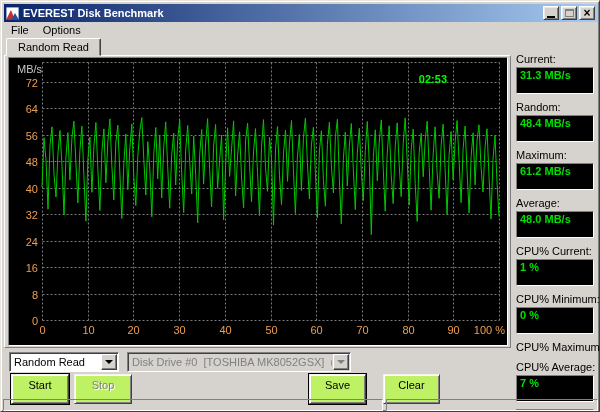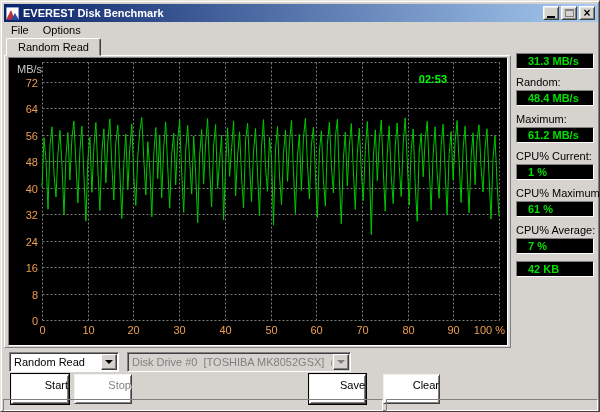--- a/index.html
+++ b/index.html
@@ -28,36 +28,36 @@
   .page{position:absolute;left:3px;top:54px;width:507px;height:293px;
     border:1px solid;border-color:#FFFFFF #808080 #808080 #FFFFFF;}
   .chart{position:absolute;left:3px;top:1px;width:500px;height:289px;background:#000;
     border:1px solid;border-color:#808080 #FFFFFF #FFFFFF #808080;}
   .chart svg{display:block;}
   .chart text{font-family:"Liberation Sans",sans-serif;font-size:11px;}
   .sidebar{position:absolute;left:515px;top:52px;width:78px;}
   .stat{margin-bottom:7px;}
   .stat.gap{margin-top:2px;}
   .stat .lbl{height:13px;white-space:nowrap;margin-bottom:1px;}
-  .stat .val{height:16px;background:#000;color:#00E000;font-weight:bold;line-height:15px;
-    padding-left:11px;border:1px solid;border-color:#808080 #FFFFFF #FFFFFF #808080;white-space:nowrap;}
+  .stat .val{height:27px;background:#000;color:#00E000;font-weight:bold;line-height:15px;
+    padding-left:3px;border:1px solid;border-color:#808080 #FFFFFF #FFFFFF #808080;white-space:nowrap;}
   .combo{position:absolute;top:351px;height:20px;background:#fff;
     border:1px solid;border-color:#808080 #FFFFFF #FFFFFF #808080;
     box-shadow:inset 1px 1px 0 #404040;}
   .combo .text{position:absolute;left:4px;top:2px;right:18px;line-height:15px;
     white-space:pre;overflow:hidden;}
   .combo .arrowbtn{position:absolute;right:1px;top:1px;bottom:1px;width:16px;background:#D6D3CE;
     border:1px solid;border-color:#FFFFFF #404040 #404040 #FFFFFF;
     box-shadow:inset -1px -1px 0 #808080;display:flex;align-items:center;justify-content:center;}
   .arrow-down{width:0;height:0;border-left:4px solid transparent;border-right:4px solid transparent;
     border-top:4px solid #000;}
   .combo.disabled{background:#D6D3CE;}
   .combo.disabled .text{color:#808080;}
   .combo.disabled .arrow-down{border-top-color:#808080;}
-  .btn{position:absolute;top:373px;width:58px;height:30px;background:#ffffff;text-align:right;
+  .btn{position:absolute;top:373px;width:58px;height:30px;background:#bef264;text-align:center;
     line-height:20px;border:1px solid;border-color:#F4F2EE #404040 #404040 #F4F2EE;
     box-shadow:inset 1px 1px 0 #FFFFFF, inset -1px -1px 0 #808080;}
   .btn.default{box-shadow:0 0 0 1px #000, inset 1px 1px 0 #FFFFFF, inset -1px -1px 0 #808080;}
   .btn.disabled{color:#808080;text-shadow:1px 1px 0 #FFFFFF;}
   .statusbar-panel{position:absolute;top:398px;height:12px;
     border:1px solid;border-color:#808080 #FFFFFF #FFFFFF #808080;}
 </style>
 </head>
 <body>
 
@@ -141,37 +141,45 @@
           <text x="496" y="276" fill="#EE9E52" text-anchor="end">100 %</text>
           <text x="8" y="15" fill="#C8C8C8">MB/s</text>
           <text x="438" y="25" fill="#00FF00" text-anchor="end" font-weight="bold" font-size="13">02:53</text>
           <polyline points="33.0,129.0 35.0,79.7 37.0,102.2 39.0,151.2 41.0,87.4 43.0,68.8 45.0,116.1 47.0,139.0 49.0,94.6 51.0,72.5 53.0,108.2 55.0,156.8 56.9,99.3 58.9,74.5 60.9,122.1 62.9,80.4 64.9,63.2 66.9,104.9 68.9,144.9 70.9,92.6 72.9,68.2 74.9,117.5 76.9,163.1 78.9,100.6 80.9,79.1 82.9,134.3 84.9,88.7 86.9,64.5 88.9,112.5 90.9,152.5 92.9,93.6 94.9,70.8 96.9,124.7 98.9,82.7 100.9,60.9 102.8,106.9 104.8,141.9 106.8,85.0 108.8,67.2 110.8,113.8 112.8,160.5 114.8,106.2 116.8,76.1 118.8,131.7 120.8,91.0 122.8,65.9 124.8,119.1 126.8,147.6 128.8,98.3 130.8,73.1 132.8,59.6 134.8,101.2 136.8,137.0 138.8,83.7 140.8,111.2 142.8,158.8 144.8,95.6 146.8,69.5 148.7,120.8 150.7,77.4 152.7,139.9 154.7,89.7 156.7,63.9 158.7,108.9 160.7,150.2 162.7,96.9 164.7,75.1 166.7,127.0 168.7,81.4 170.7,62.2 172.7,115.1 174.7,154.5 176.7,92.0 178.7,67.5 180.7,103.9 182.7,136.0 184.7,78.1 186.7,116.8 188.7,164.8 190.7,96.3 192.7,71.5 194.6,126.1 196.6,86.0 198.6,60.6 200.6,110.2 202.6,148.9 204.6,88.0 206.6,66.5 208.6,130.4 210.6,102.9 212.6,77.1 214.6,161.8 216.6,107.5 218.6,69.8 220.6,118.4 222.6,90.3 224.6,62.9 226.6,138.0 228.6,97.6 230.6,73.8 232.6,120.1 234.6,149.9 236.6,82.1 238.6,65.2 240.5,105.9 242.5,143.9 244.5,94.0 246.5,70.5 248.5,114.5 250.5,157.8 252.5,89.3 254.5,61.6 256.5,109.5 258.5,133.3 260.5,79.4 262.5,100.3 264.5,167.1 266.5,91.3 268.5,68.5 270.5,117.8 272.5,146.6 274.5,95.3 276.5,72.1 278.5,123.4 280.5,84.4 282.5,62.5 284.4,111.8 286.4,155.5 288.4,98.9 290.4,76.4 292.4,132.7 294.4,80.7 296.4,60.2 298.4,104.6 300.4,140.9 302.4,87.0 304.4,69.2 306.4,115.8 308.4,159.8 310.4,93.0 312.4,72.8 314.4,121.4 316.4,148.2 318.4,86.4 320.4,64.2 322.4,107.9 324.4,135.0 326.4,78.8 328.4,61.2 330.3,119.4 332.3,165.7 334.3,101.9 336.3,74.1 338.3,128.0 340.3,88.3 342.3,65.5 344.3,110.8 346.3,151.5 348.3,95.0 350.3,70.2 352.3,113.5 354.3,142.6 356.3,92.3 358.3,63.5 360.3,105.2 362.3,176.7 364.3,99.6 366.3,71.8 368.3,122.7 370.3,83.1 372.3,61.9 374.3,112.8 376.2,153.2 378.2,96.0 380.2,67.8 382.2,117.1 384.2,145.6 386.2,89.0 388.2,64.9 390.2,107.2 392.2,138.6 394.2,85.7 396.2,59.9 398.2,102.6 400.2,147.2 402.2,91.7 404.2,71.1 406.2,125.4 408.2,163.4 410.2,94.3 412.2,75.4 414.2,118.8 416.2,81.7 418.2,63.2 420.2,109.2 422.1,152.2 424.1,97.3 426.1,68.8 428.1,114.8 430.1,140.3 432.1,87.7 434.1,66.2 436.1,111.5 438.1,156.5 440.1,96.6 442.1,73.5 444.1,121.8 446.1,84.0 448.1,62.5 450.1,103.6 452.1,144.6 454.1,90.7 456.1,68.2 458.1,114.1 460.1,154.8 462.1,98.6 464.1,74.8 466.1,126.7 468.0,82.4 470.0,66.8 472.0,108.5 474.0,134.0 476.0,90.0 478.0,70.8 480.0,118.1 482.0,161.1 484.0,100.9 486.0,77.8 488.0,124.1 490.0,158.5" fill="none" stroke="#00C800" stroke-width="1" stroke-linejoin="round"></polyline>
         </svg>
     </div>
   </div>
 
   <div class="sidebar">
     <div class="stat">
+      <div class="lbl">Current:</div>
       <div class="val">31.3 MB/s</div>
     </div>
     <div class="stat">
       <div class="lbl">Random:</div>
       <div class="val">48.4 MB/s</div>
     </div>
     <div class="stat">
       <div class="lbl">Maximum:</div>
       <div class="val">61.2 MB/s</div>
+    </div>
+    <div class="stat">
+      <div class="lbl">Average:</div>
+      <div class="val">48.0 MB/s</div>
     </div>
     <div class="stat gap">
       <div class="lbl">CPU% Current:</div>
       <div class="val">1 %</div>
     </div>
     <div class="stat">
+      <div class="lbl">CPU% Minimum:</div>
+      <div class="val">0 %</div>
+    </div>
+    <div class="stat">
       <div class="lbl">CPU% Maximum:</div>
-      <div class="val">61 %</div>
     </div>
     <div class="stat">
       <div class="lbl">CPU% Average:</div>
       <div class="val">7 %</div>
     </div>
     <div class="stat gap">
       <div class="val">42 KB</div>
     </div>
   </div>
 

